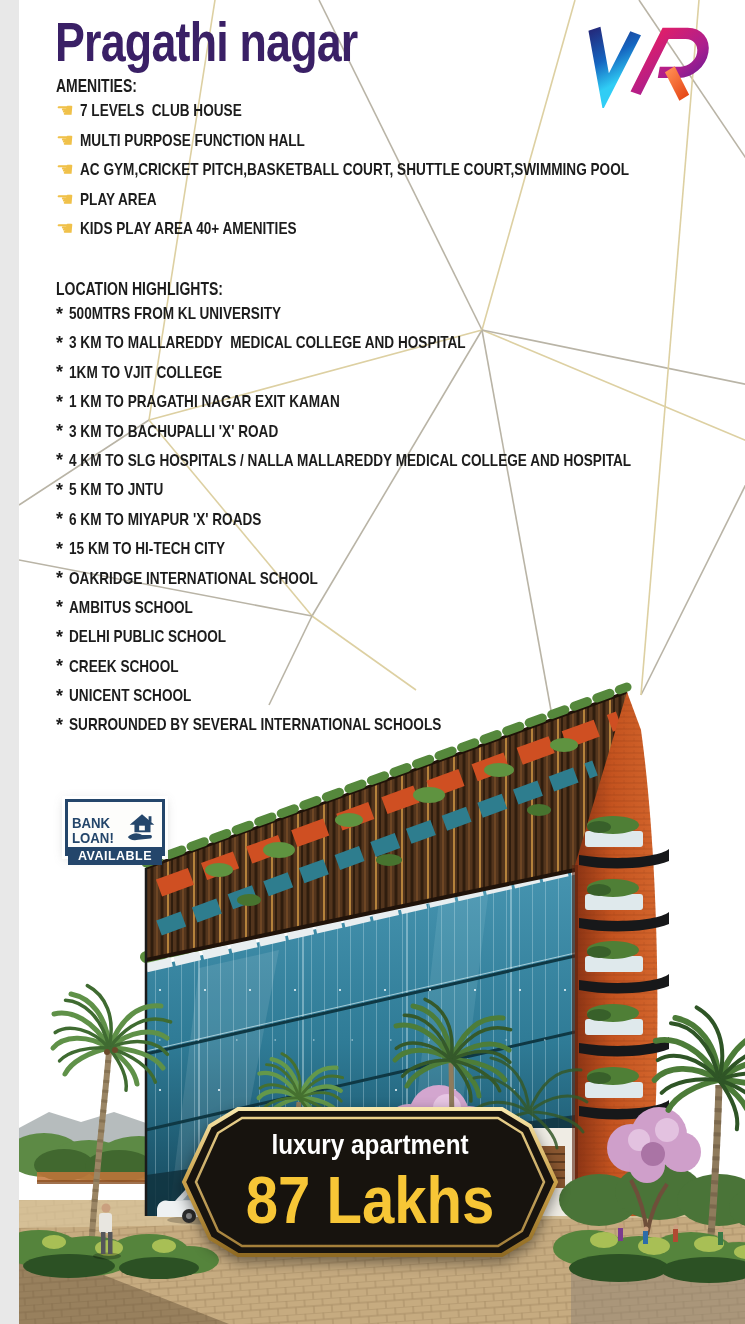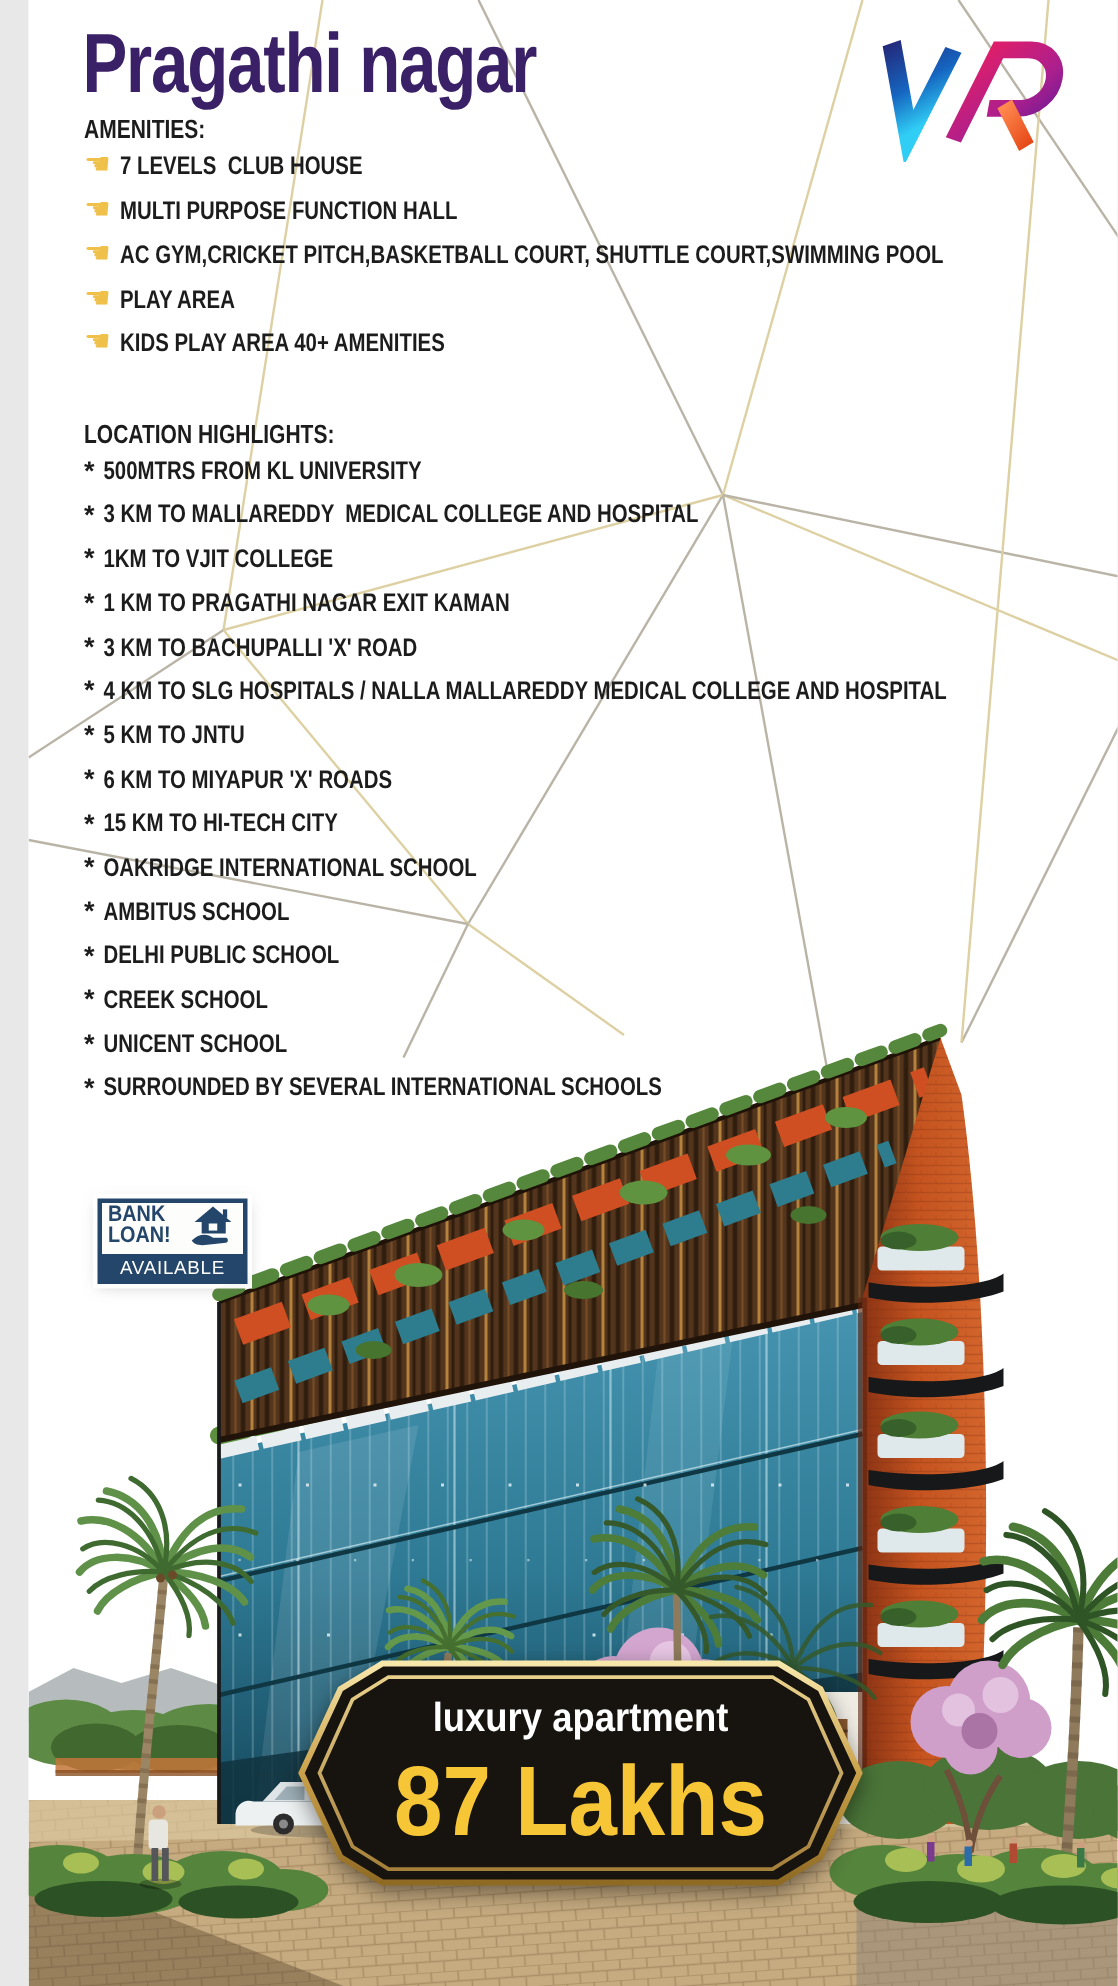--- a/index.html
+++ b/index.html
@@ -20,28 +20,28 @@
   ul.loc li{margin-bottom:11.4px;}
   .finger{font-size:20px;color:#f0c14a;line-height:1;margin-right:6px;transform:translateY(-1px);}
   .star{font-size:18px;font-weight:bold;color:#1c1c1c;width:13px;}
   .t{font-size:17px;font-weight:bold;color:#1c1c1c;display:inline-block;
      transform:scaleX(.8);transform-origin:left center;white-space:pre;letter-spacing:0;}
   .scene{position:absolute;left:0;top:660px;width:745px;height:664px;z-index:1;}
   
   .bank{position:absolute;left:46px;top:799px;width:100px;height:57px;z-index:3;
         box-sizing:border-box;border:3px solid #24466b;background:#fdfdfb;
         box-shadow:0 0 0 3px rgba(255,255,255,.95),0 2px 10px rgba(110,110,110,.35);}
-  .bank-top{display:flex;justify-content:space-between;padding:1px 3px 0 4px;height:33px;}
+  .bank-top{display:flex;justify-content:space-between;align-items:center;padding:12px 3px 0 4px;height:33px;}
   .bank-words{display:flex;flex-direction:column;line-height:.95;}
   .bank-words span{font-size:15px;font-weight:bold;color:#24466b;display:inline-block;
         transform:scaleX(.88);transform-origin:left center;}
-  .bank-bottom{background:#24466b;color:#fff;font-size:12.5px;font-weight:normal;text-align:center;
+  .bank-bottom{background:#24466b;color:#fff;font-size:12.5px;font-weight:bold;text-align:center;
         height:18px;line-height:18px;letter-spacing:.5px;}
   
-  .price{position:absolute;left:176px;top:1106px;width:384px;height:152px;z-index:3;
+  .price{position:absolute;left:159px;top:1106px;width:384px;height:152px;z-index:3;
          filter:drop-shadow(0 5px 7px rgba(0,0,0,.45));}
   .price svg{position:absolute;left:0;top:0;}
   .price-label{position:absolute;left:0;top:24px;width:100%;text-align:center;color:#fff;
          font-size:27px;font-weight:bold;transform:scaleX(.9);transform-origin:center;white-space:pre;}
   .price-value{position:absolute;left:0;top:56px;width:100%;text-align:center;color:#f7c636;
          font-size:66px;font-weight:bold;transform:scaleX(.88);transform-origin:center;white-space:pre;}
 </style>
 </head>
 <body>
 

